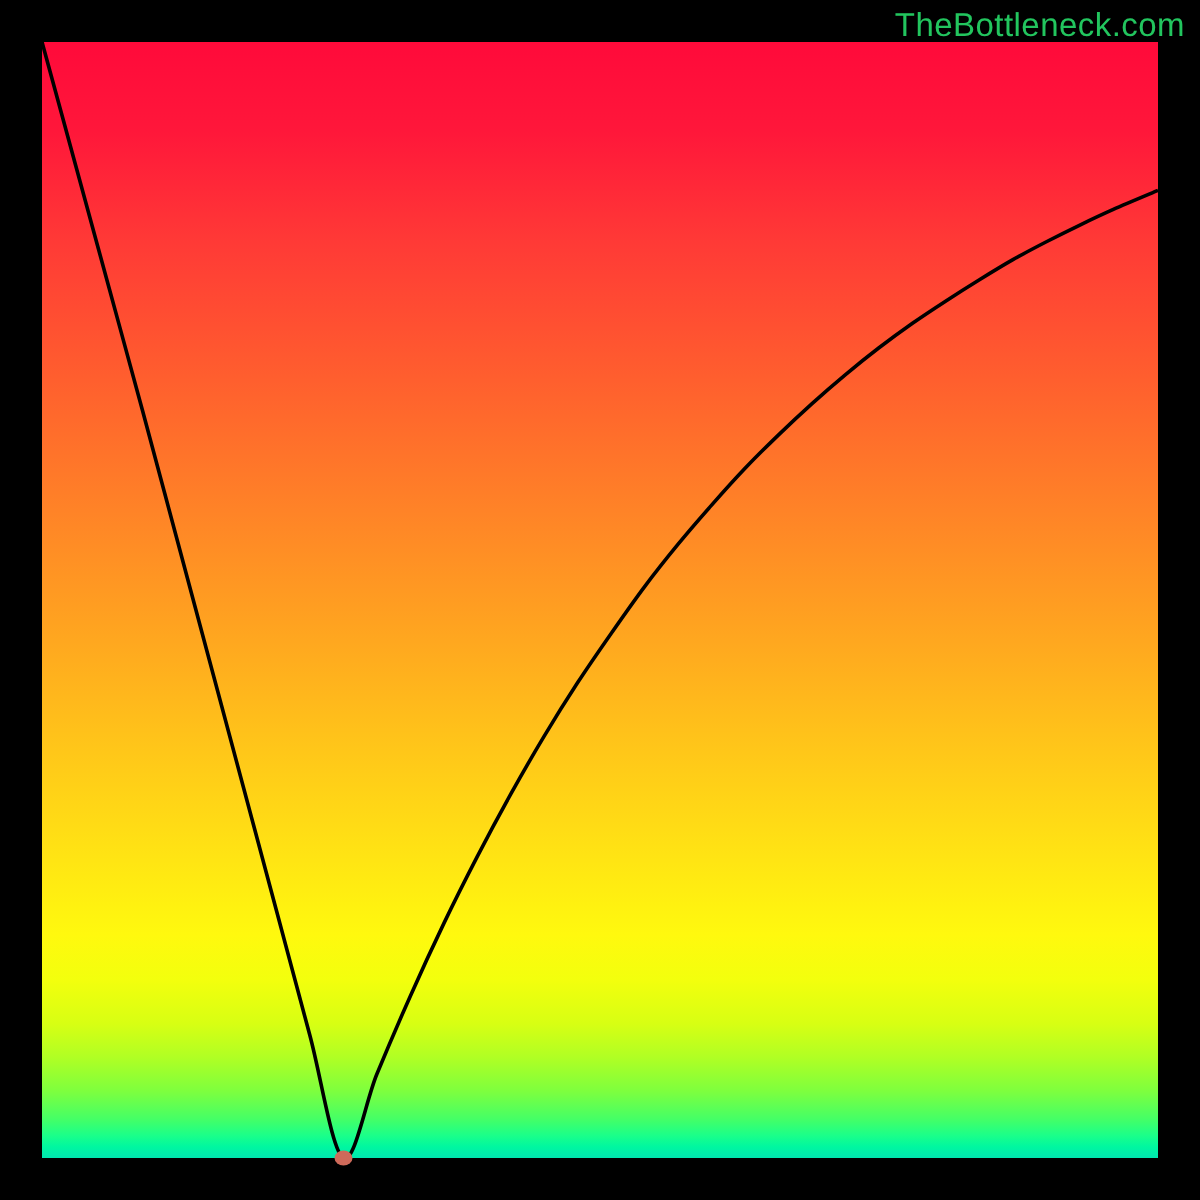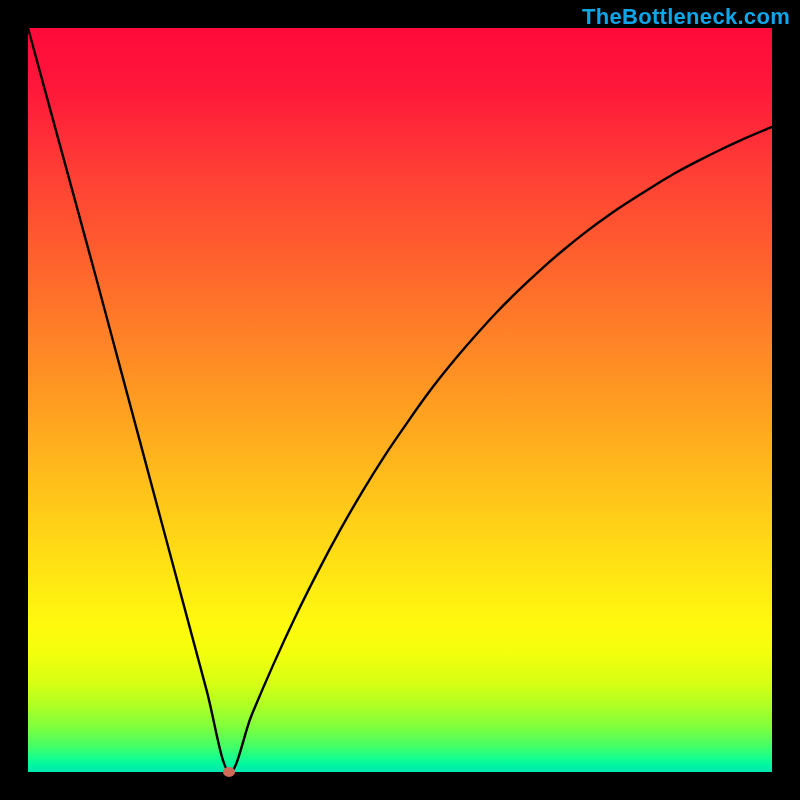--- a/index.html
+++ b/index.html
@@ -42,24 +42,24 @@
       #45ff66 96.5%,
       #1aff8a 98%,
       #00f7a0 99%,
       #00e6b0 100%
     );
   }
   .watermark {
     position: absolute;
     top: 4px;
     right: 10px;
-    color: #0ea5e9;
+    color: #22c55e;
     font-size: 22px;
     letter-spacing: 0.3px;
-    font-weight: 700;
+    font-weight: 400;
     user-select: none;
   }
   svg.curve {
     position: absolute;
     left: 0;
     top: 0;
     width: 744px;
     height: 744px;
     overflow: visible;
   }

